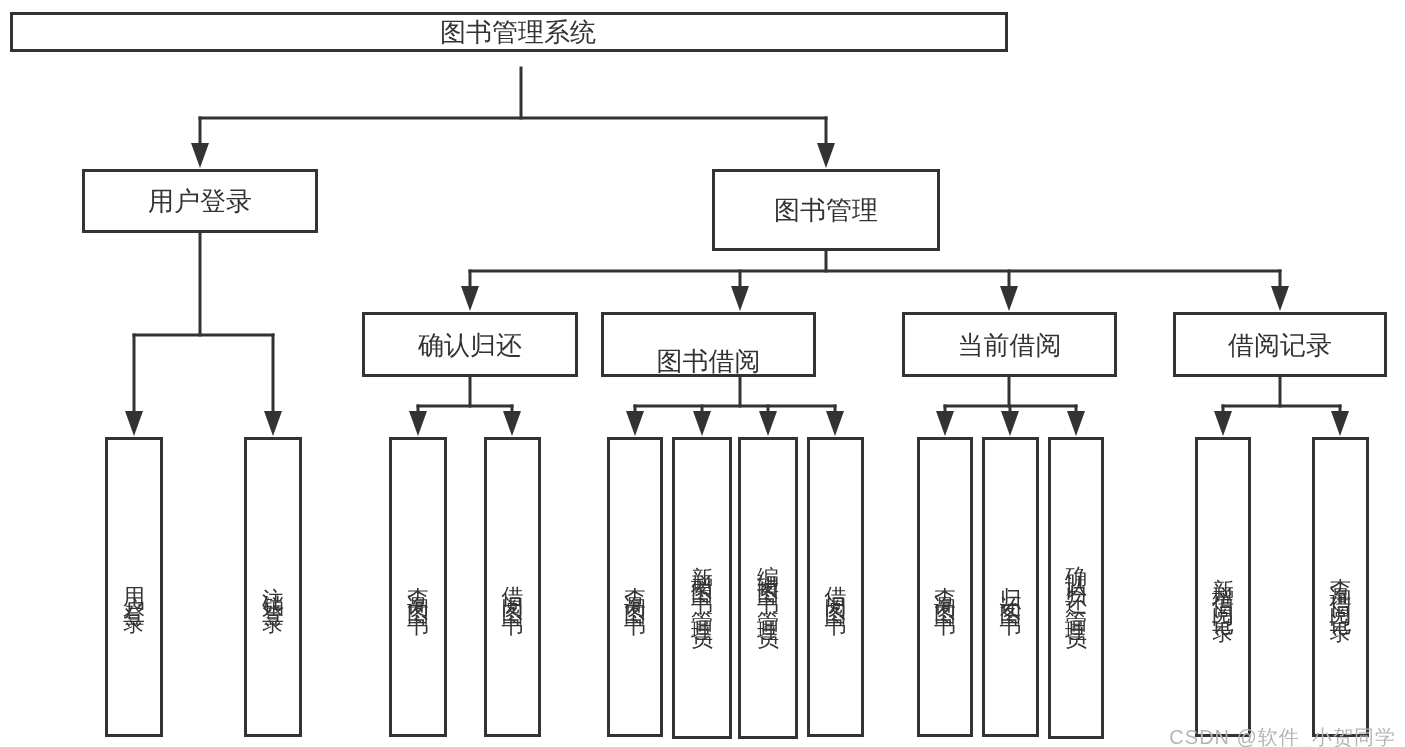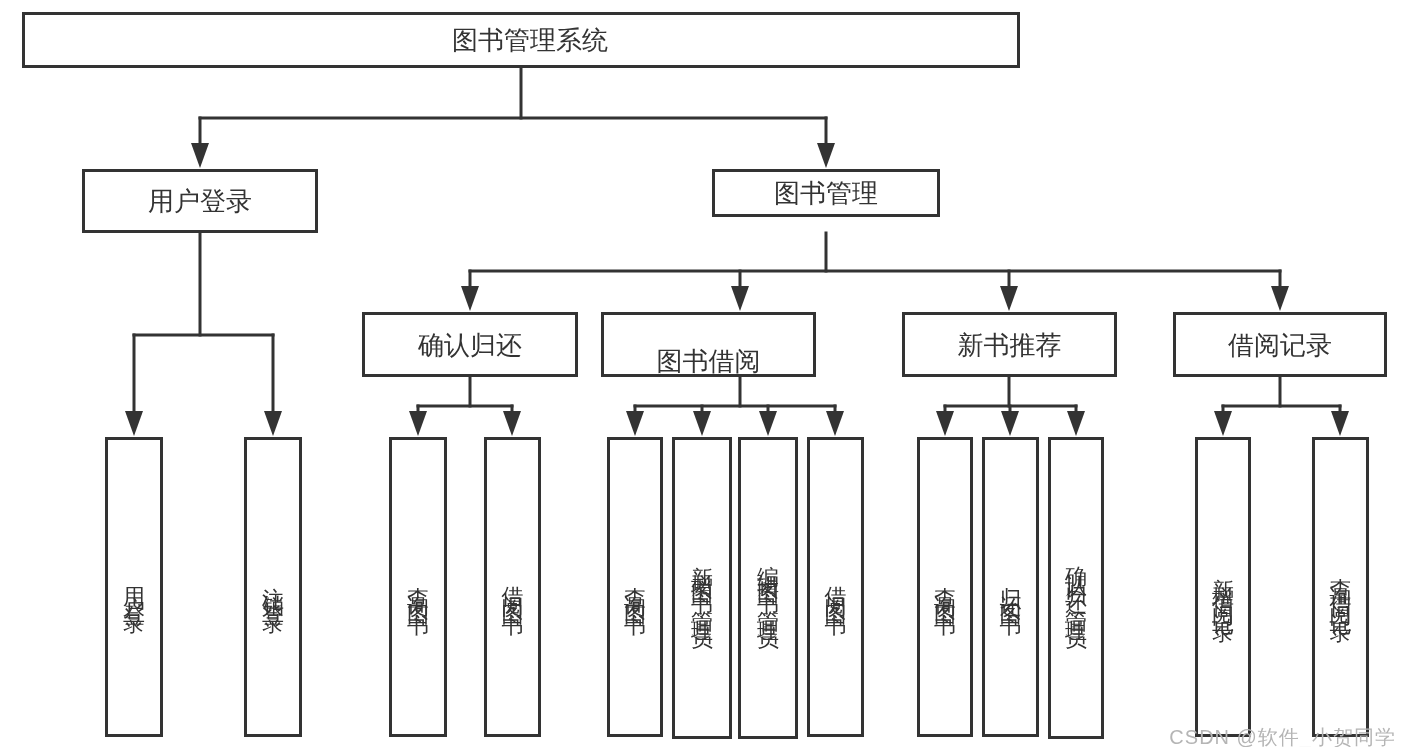--- a/index.html
+++ b/index.html
@@ -89,39 +89,39 @@
     <polygon fill="#333333" stroke="none" points="1067,411 1085,411 1076,436"></polygon>
 
     <line x1="1280" y1="377" x2="1280" y2="406"></line>
     <line x1="1223" y1="406" x2="1340" y2="406"></line>
     <line x1="1223" y1="406" x2="1223" y2="418"></line>
     <polygon fill="#333333" stroke="none" points="1214,411 1232,411 1223,436"></polygon>
     <line x1="1340" y1="406" x2="1340" y2="418"></line>
     <polygon fill="#333333" stroke="none" points="1331,411 1349,411 1340,436"></polygon>
   </svg>
 
-  <div class="box" style="left:22px;top:12px;width:998px;height:56px;padding-left:18px;">
+  <div class="box" style="left:10px;top:12px;width:998px;height:40px;padding-left:18px;">
     <span>图书管理系统</span>
   </div>
 
   <div class="box" style="left:82px;top:169px;width:236px;height:64px;">
     <span>用户登录</span>
   </div>
-  <div class="box" style="left:712px;top:169px;width:228px;height:48px;">
+  <div class="box" style="left:712px;top:169px;width:228px;height:82px;">
     <span>图书管理</span>
   </div>
 
   <div class="box" style="left:362px;top:312px;width:216px;height:65px;">
     <span>确认归还</span>
   </div>
   <div class="box" style="left:601px;top:312px;width:215px;height:65px;align-items:flex-end;">
     <span>图书借阅</span>
   </div>
   <div class="box" style="left:902px;top:312px;width:215px;height:65px;">
-    <span>新书推荐</span>
+    <span>当前借阅</span>
   </div>
   <div class="box" style="left:1173px;top:312px;width:214px;height:65px;">
     <span>借阅记录</span>
   </div>
 
   <div class="vbox" style="left:105px;top:437px;width:58px;height:300px;">
     <span class="vtext">用户登录</span>
   </div>
   <div class="vbox" style="left:244px;top:437px;width:58px;height:300px;">
     <span class="vtext">注销登录</span>

